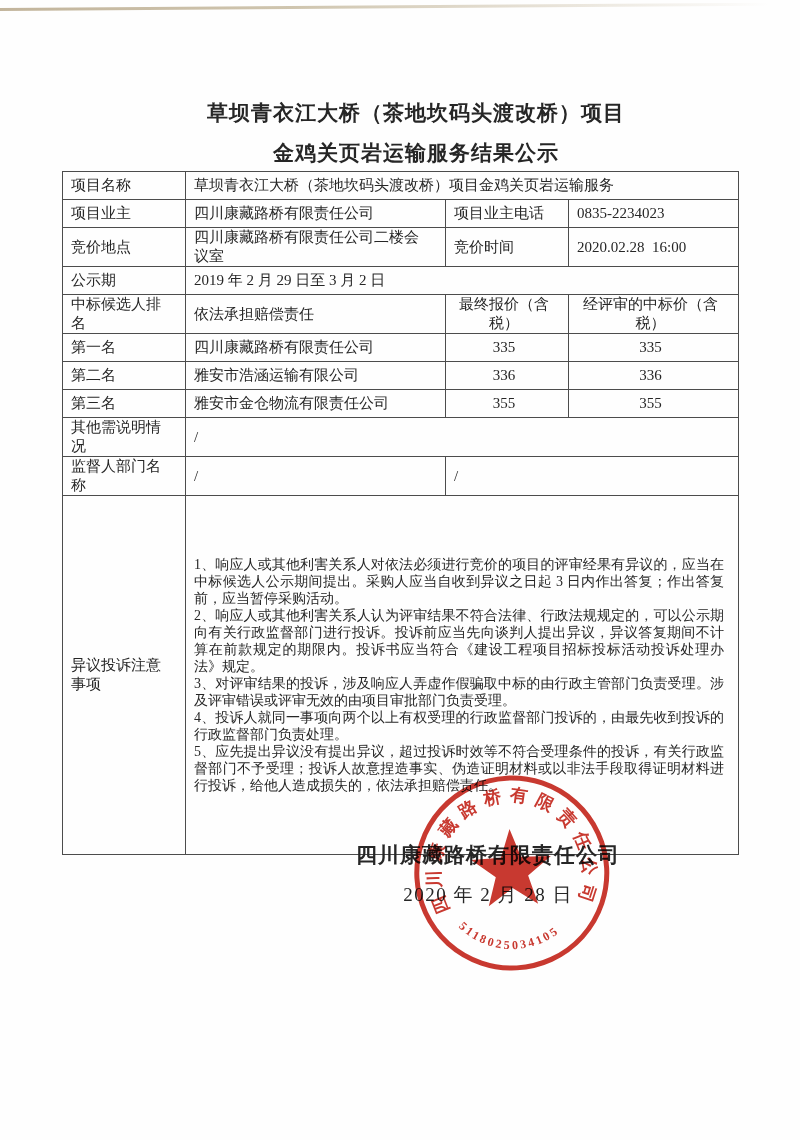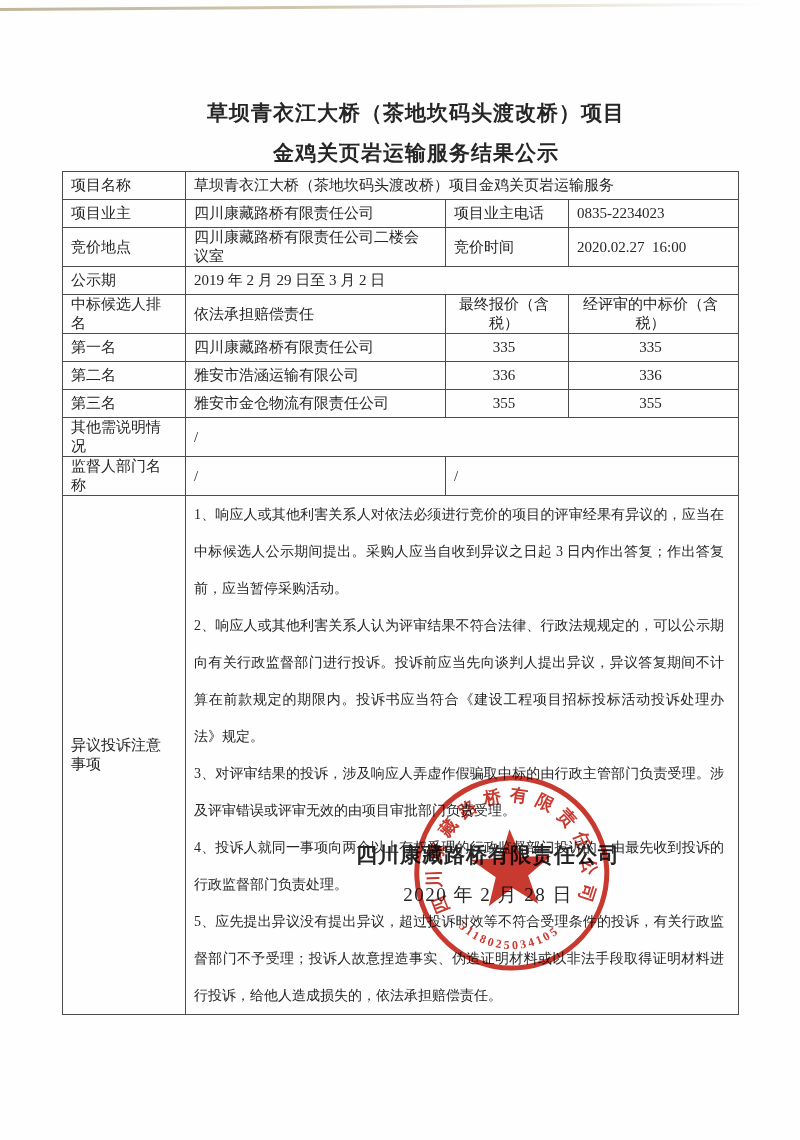--- a/index.html
+++ b/index.html
@@ -19,21 +19,21 @@
   table.notice { position:absolute; left:62px; top:171px; width:676px; border-collapse:collapse; table-layout:fixed; }
   table.notice td { border:1px solid #4c4c4c; font-size:15px; padding:0 14px 0 8px; vertical-align:middle; overflow:hidden; }
   td.val { padding-left:12px; }
   td.center { text-align:center; padding:0 2px; }
   td.bold { font-weight:bold; }
   td.tight { font-size:14px; padding-right:2px; }
   td.hdr-sm { font-size:13.4px; text-align:center; padding:0 2px; }
   td.pre { white-space:pre; }
   tr.h28 { height:28px; } tr.h30 { height:30px; } tr.h27 { height:27px; } tr.big { height:359px; }
   td.notice-cell { vertical-align:top; padding:5px 8px 0 9px; }
-  td.notice-cell .para { font-size:14px; line-height:37px; text-align:justify; }
+  td.notice-cell .para { font-size:14px; line-height:17px; text-align:justify; }
 
   .sign-company { position:absolute; top:841px; left:150px; width:676px; text-align:center; font-size:21px; font-weight:bold; letter-spacing:1px; }
   .sign-date { position:absolute; top:882px; left:150px; width:676px; text-align:center; font-size:19px; letter-spacing:1.5px; }
 
   .seal { position:absolute; left:408px; top:773px; width:208px; height:208px; mix-blend-mode:multiply; opacity:.92; transform:rotate(-3deg); }
   .seal text { font-family:"Liberation Serif","DejaVu Serif",serif; font-weight:bold; }
   .seal .arc-company { font-size:17.5px; letter-spacing:7.5px; }
   .seal .arc-number { font-size:12px; letter-spacing:2.6px; }
 </style>
 </head>
@@ -64,21 +64,21 @@
       <td>项目业主</td>
       <td class="val">四川康藏路桥有限责任公司</td>
       <td>项目业主电话</td>
       <td class="val">0835-2234023</td>
     </tr>
 
     <tr class="h28">
       <td>竞价地点</td>
       <td class="val tight">四川康藏路桥有限责任公司二楼会议室</td>
       <td>竞价时间</td>
-      <td class="val pre">2020.02.27  16:00</td>
+      <td class="val pre">2020.02.28  16:00</td>
     </tr>
 
     <tr class="h28">
       <td>公示期</td>
       <td class="val" colspan="3">2019 年 2 月 29 日至 3 月 2 日</td>
     </tr>
 
 
     <tr class="h30">
       <td>中标候选人排名</td>

